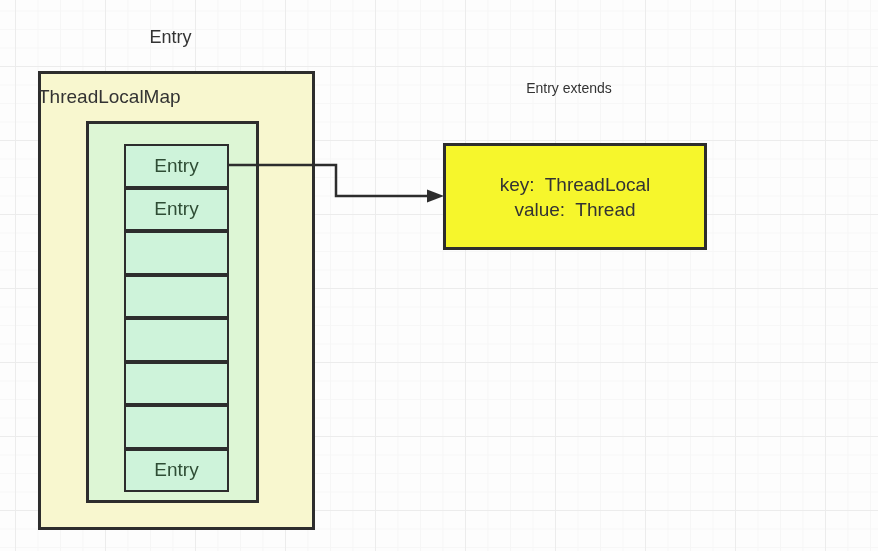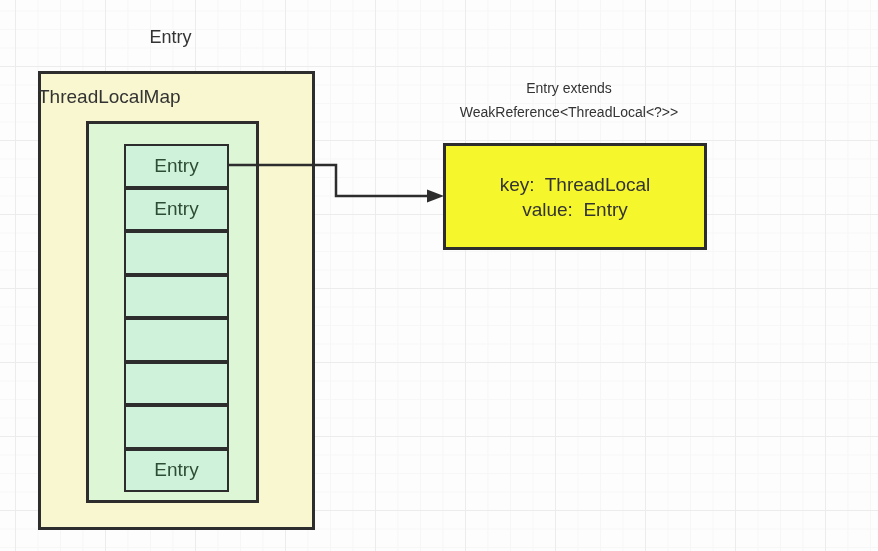--- a/index.html
+++ b/index.html
@@ -122,21 +122,20 @@
       <div class="slot">Entry</div>
     </div>
 
   <svg class="abs arrow-svg" viewBox="0 0 878 551">
     <path d="M229 165 L336 165 L336 196 L428 196"></path>
     <polygon points="427,189.5 444,196 427,202.5"></polygon>
   </svg>
 
   <div class="abs entry-note">
     <div>Entry extends</div>
-    <div>WeakReference&lt;ThreadLocal&lt;?&gt;&gt;</div>
   </div>
 
   <div class="abs entry-box">
     <div class="kv-line">key:  ThreadLocal</div>
-    <div class="kv-line">value:  Entry</div>
+    <div class="kv-line">value:  Thread</div>
   </div>
 
 </div>
 
 </body></html>

